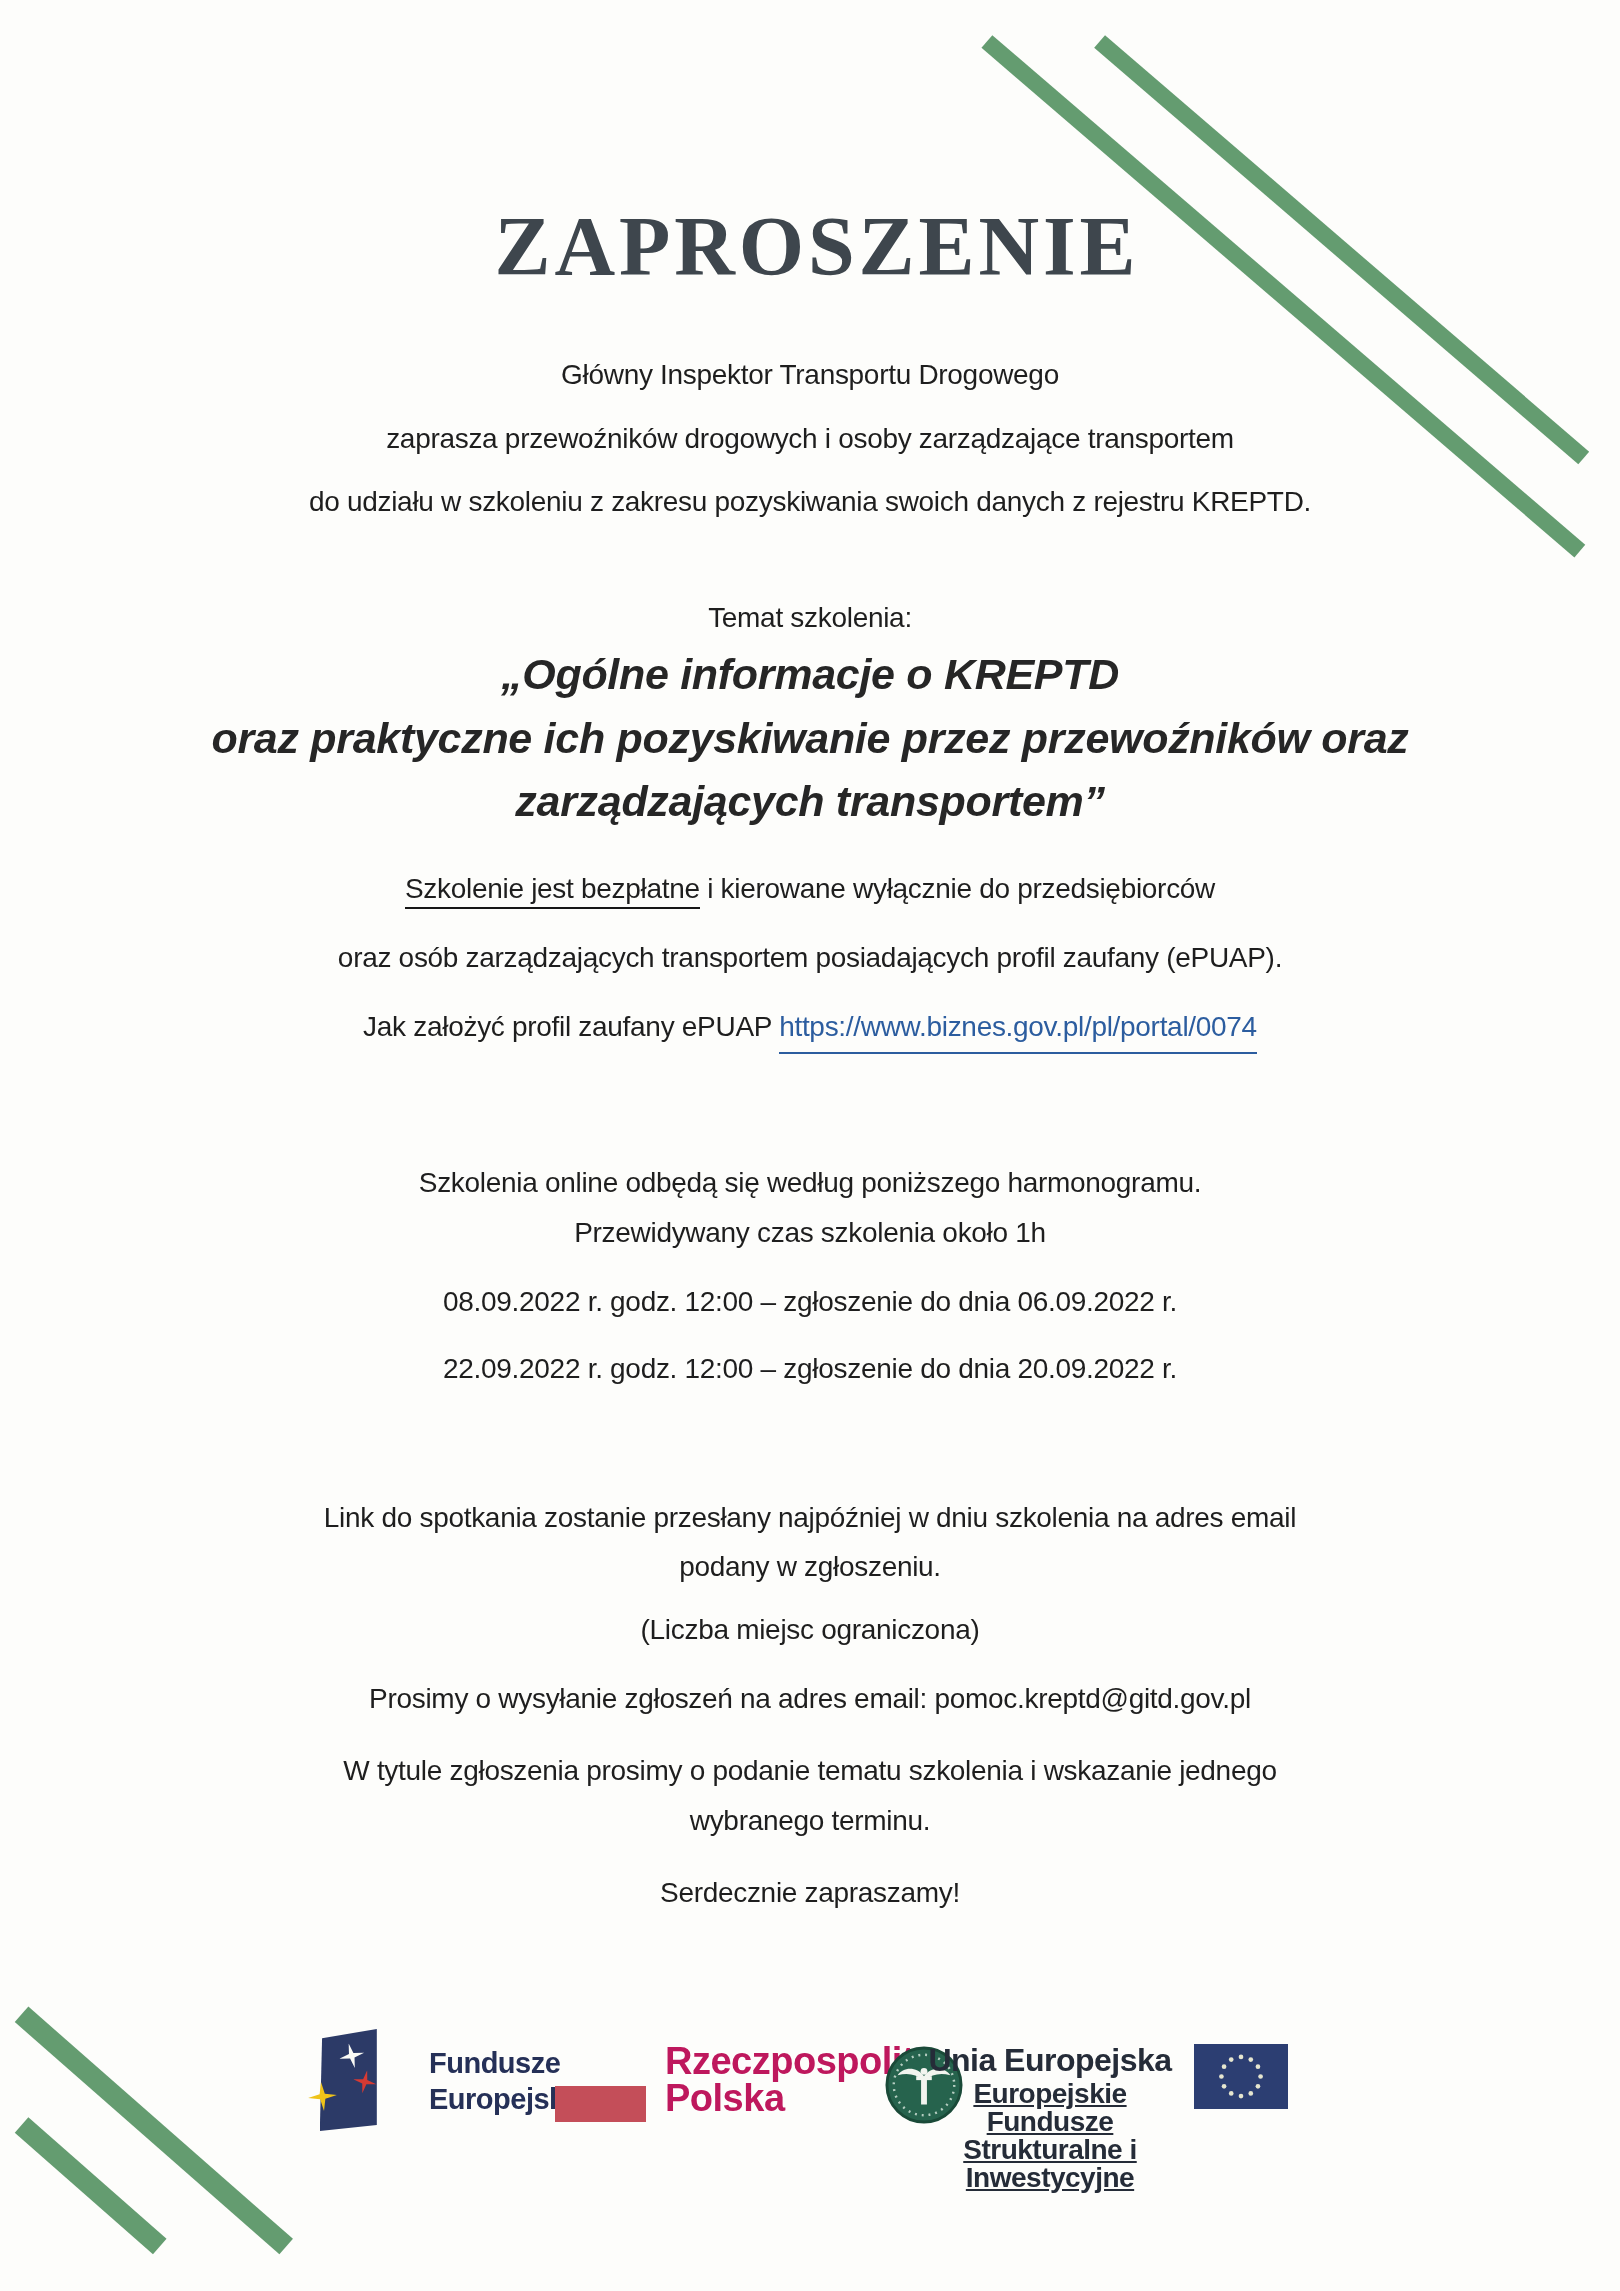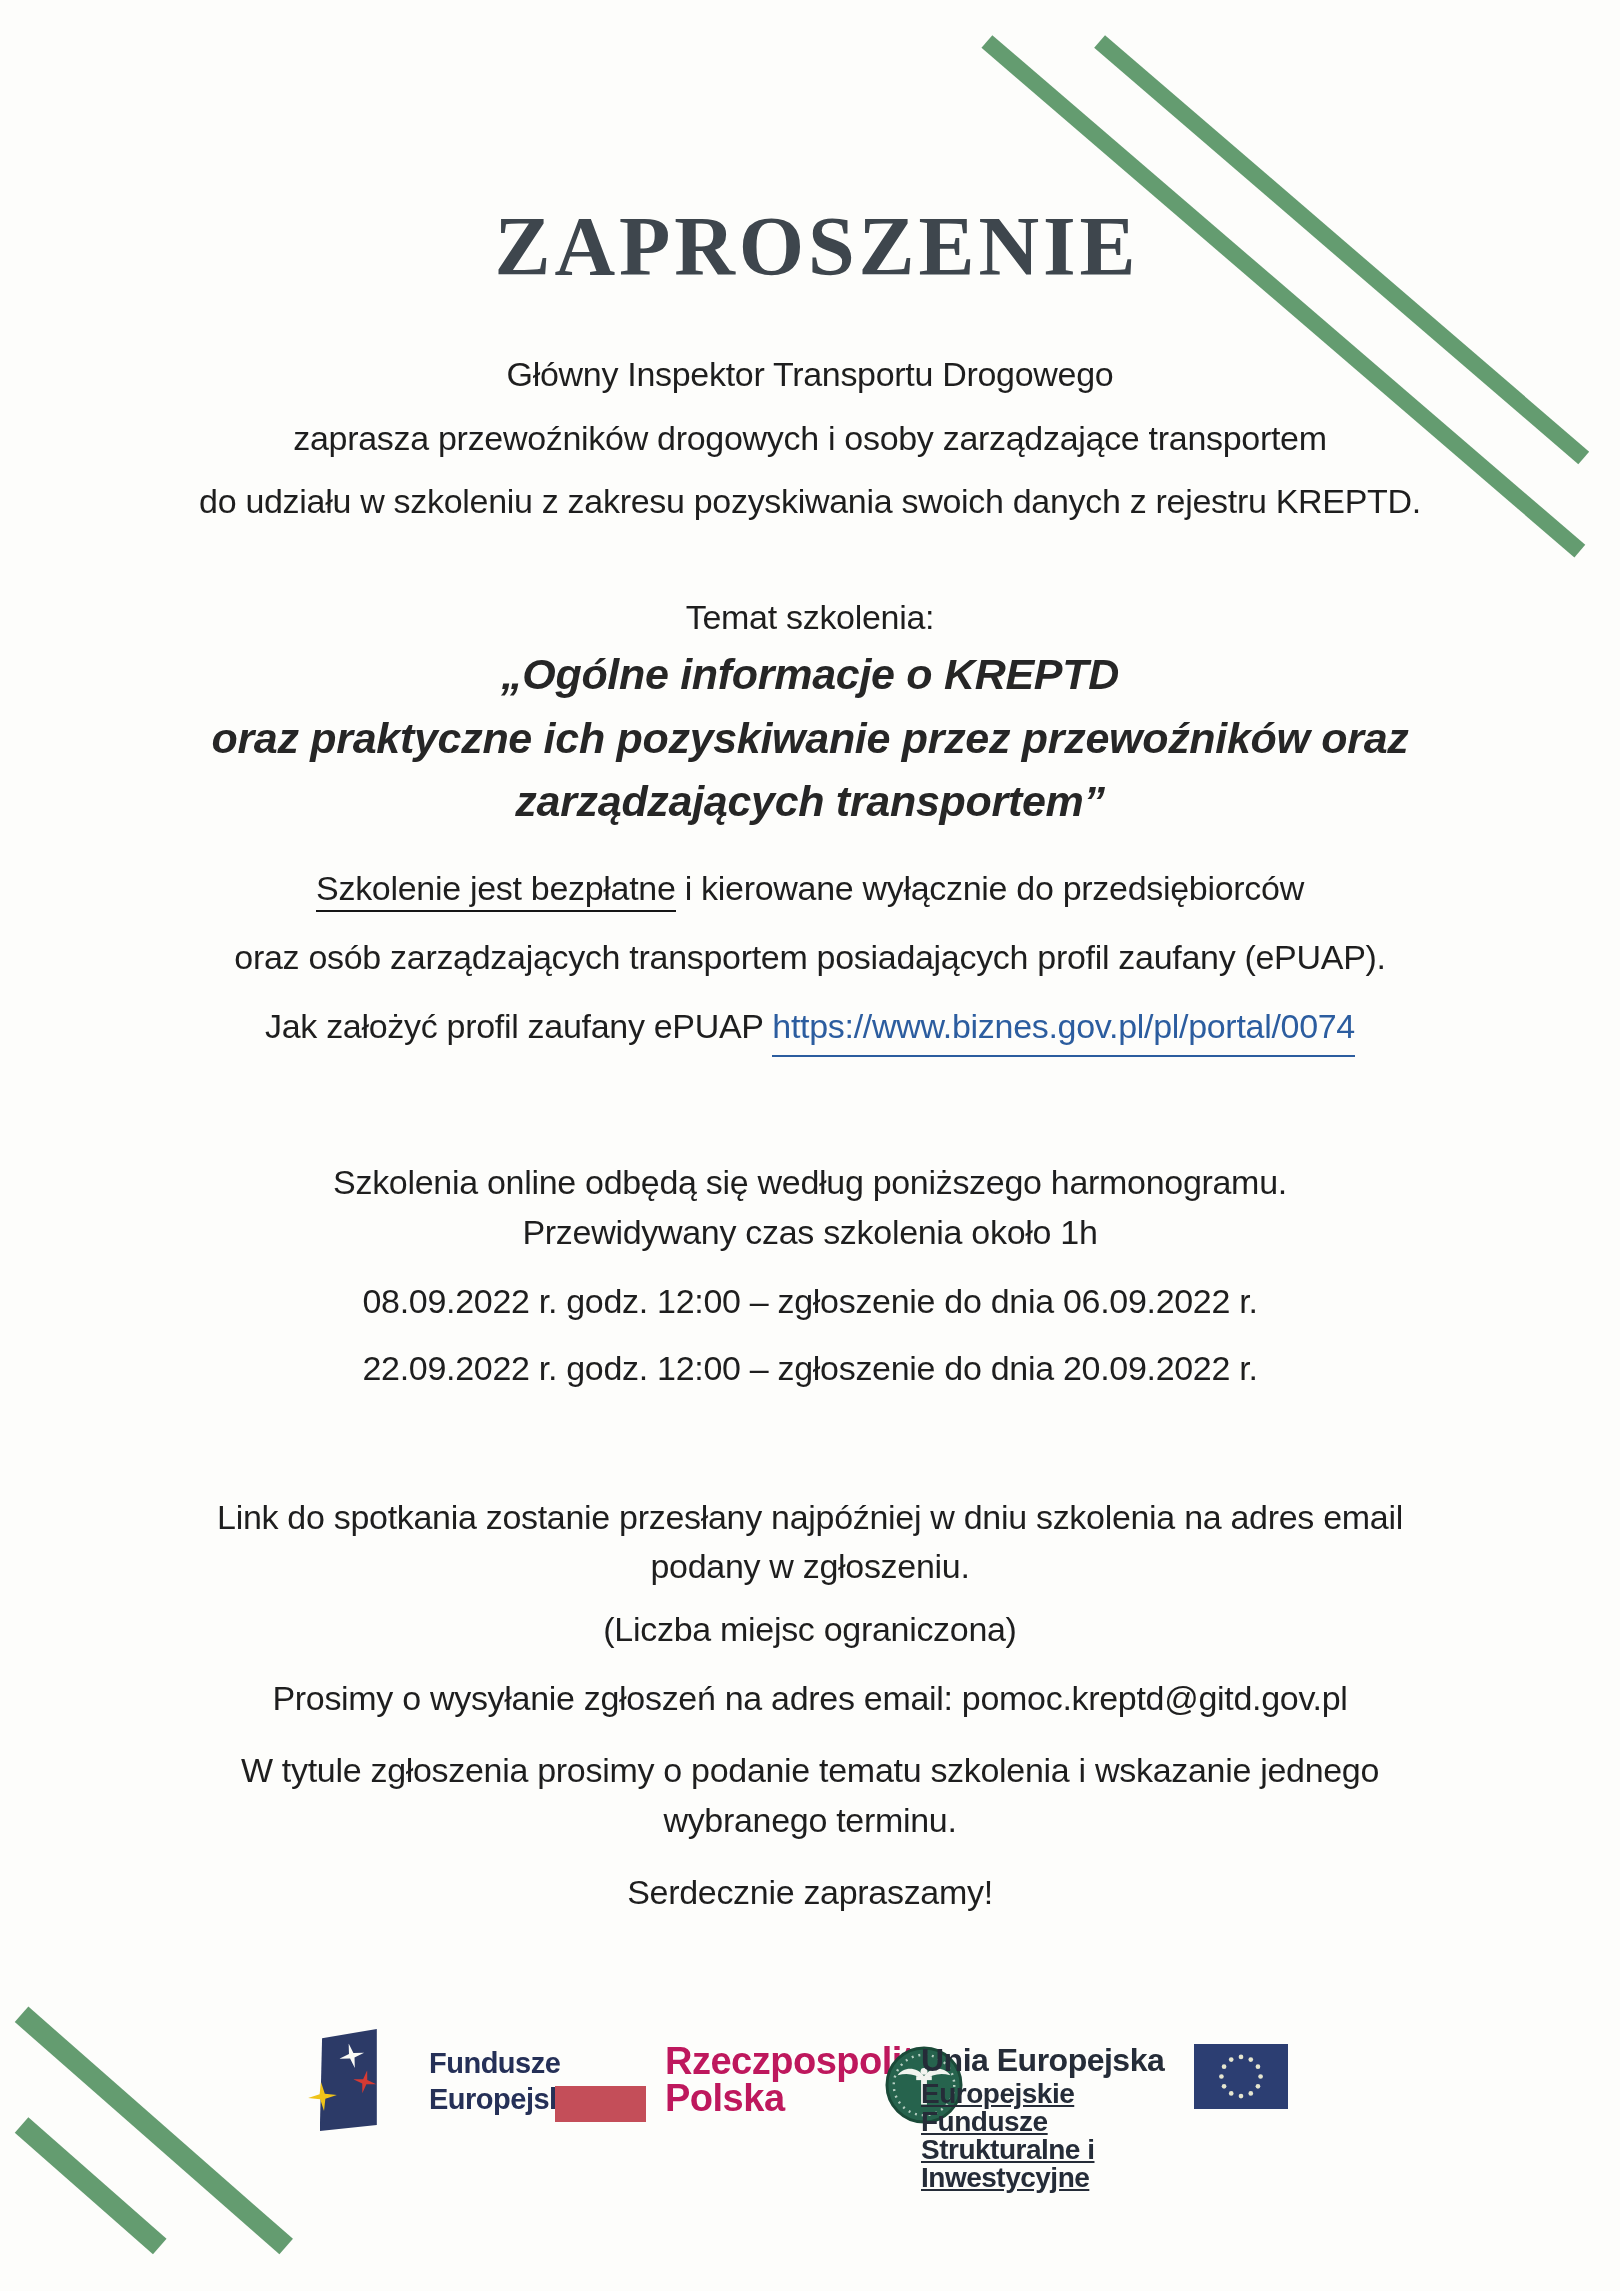--- a/index.html
+++ b/index.html
@@ -9,21 +9,21 @@
     margin:0 auto;
     background:#fdfdfb;
     overflow:hidden;
     font-family:"Liberation Sans", sans-serif;
     color:#1e1e1e;
   }
   .stripes{position:absolute;left:0;top:0;width:1620px;height:2292px;pointer-events:none;}
   .line{
     position:absolute;left:0;width:100%;
     text-align:center;
-    font-size:34px;line-height:41px;
+    font-size:28px;line-height:41px;
     letter-spacing:-0.3px;
     white-space:nowrap;
   }
   .doc-title{
     position:absolute;left:0;width:100%;top:198px;
     text-align:center;
     font-family:"Liberation Serif", serif;
     font-weight:bold;
     font-size:84px;line-height:98px;
     letter-spacing:3.9px;
@@ -59,21 +59,21 @@
   .pl-flag-white{position:absolute;left:0;top:0;width:100%;height:50%;background:transparent;}
   .pl-flag-red{position:absolute;left:0;top:50%;width:100%;height:50%;background:#c44e59;}
   .rp-text{
     left:665px;top:2043px;
     font-weight:bold;font-size:38px;line-height:37px;
     color:#be185d;letter-spacing:-0.5px;
   }
   .gitd{left:885px;top:2046px;width:78px;height:78px;}
   .ue-text{
     left:921px;top:2041px;width:258px;
-    text-align:left;color:#252c38;letter-spacing:-0.5px;
+    text-align:center;color:#252c38;letter-spacing:-0.5px;
   }
   .ue-l1{font-weight:bold;font-size:32px;line-height:39px;}
   .ue-l2,.ue-l3{font-weight:bold;font-size:28px;line-height:28px;text-decoration:underline;}
   .eu-flag{left:1194px;top:2044px;width:94px;height:65px;background:#2c3e72;}
 </style>
 </head>
 <body>
 
 <div class="page">
 

